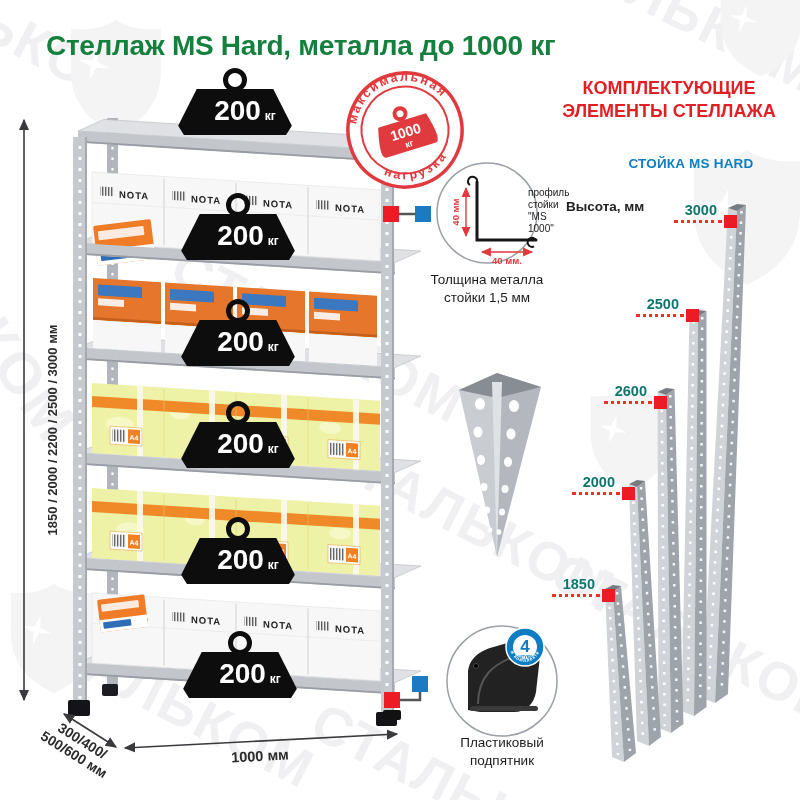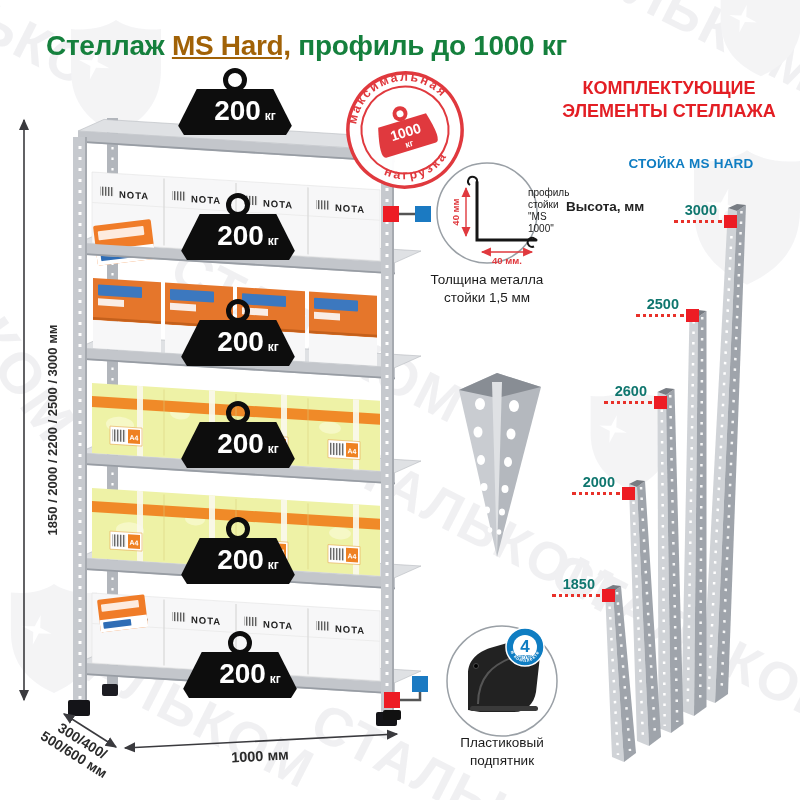--- a/index.html
+++ b/index.html
@@ -9,21 +9,21 @@
   .wm-layer{position:absolute;inset:0;z-index:0;opacity:.6;pointer-events:none;}
   .wm{position:absolute;font-weight:bold;color:#e7e7ea;white-space:nowrap;
       transform:rotate(27deg);transform-origin:left top;font-size:54px;letter-spacing:2px;}
   .wm.steep{transform:rotate(55deg);font-size:58px;}
   .wm-shield{position:absolute;}
   
   svg.gfx{position:absolute;left:0;top:0;z-index:1;}
   
   .ov{position:absolute;z-index:2;}
   .title{left:46px;top:30px;font-size:28px;font-weight:bold;white-space:nowrap;letter-spacing:-.3px;}
-  .title .blue{color:#15803d;} .title .red{color:#a16207;text-decoration:underline;}
+  .title .blue{color:#15803d;} .title .red{color:#15803d;}
   .comp-header{left:534px;top:77px;width:270px;text-align:center;color:#e31e24;
                font-weight:bold;font-size:18px;line-height:1.3;}
   .upright-title{left:556px;top:156px;width:270px;text-align:center;color:#0f7dc2;
                  font-weight:bold;font-size:13.5px;letter-spacing:.2px;}
   .heights-label{left:566px;top:199px;font-size:13.5px;font-weight:600;color:#222;}
   .h-item{position:absolute;width:48px;z-index:2;}
   .h-num{text-align:right;padding-right:5px;font-size:14.5px;font-weight:bold;color:#0f766e;}
   .h-dots{border-top:3px dotted #e8312a;width:48px;position:relative;margin-top:2px;}
   .h-sq{position:absolute;right:-15px;top:-8px;width:13px;height:13px;background:#ed1c24;}
   .pf-text{left:480px;top:187px;width:58px;text-align:center;font-size:10px;line-height:1.2;color:#1a1a1a;}
@@ -405,21 +405,21 @@
         <text font-size="4.8" font-weight="bold" fill="#fff" letter-spacing=".8">
           <textPath href="#bArc" startOffset="50%" text-anchor="middle">в комплекте</textPath>
         </text>
         <text y="5" text-anchor="middle" font-size="17" font-weight="bold" fill="#0f7dc2">4</text>
         <text y="10.5" text-anchor="middle" font-size="4.5" font-weight="bold" fill="#0f7dc2">штуки</text>
       </g>
     </g>
   </svg>
 
   <div class="ov title">
-    <span class="blue">Стеллаж </span><span class="red">MS Hard,</span><span class="blue"> профиль до 1000 кг</span>
+    <span class="blue">Стеллаж </span><span class="red">MS Hard,</span><span class="blue"> металла до 1000 кг</span>
   </div>
 
   <div class="ov comp-header">
     <div>КОМПЛЕКТУЮЩИЕ</div>
     <div>ЭЛЕМЕНТЫ СТЕЛЛАЖА</div>
   </div>
 
   <div class="ov upright-title">СТОЙКА MS HARD</div>
   <div class="ov heights-label">Высота, мм</div>
 

